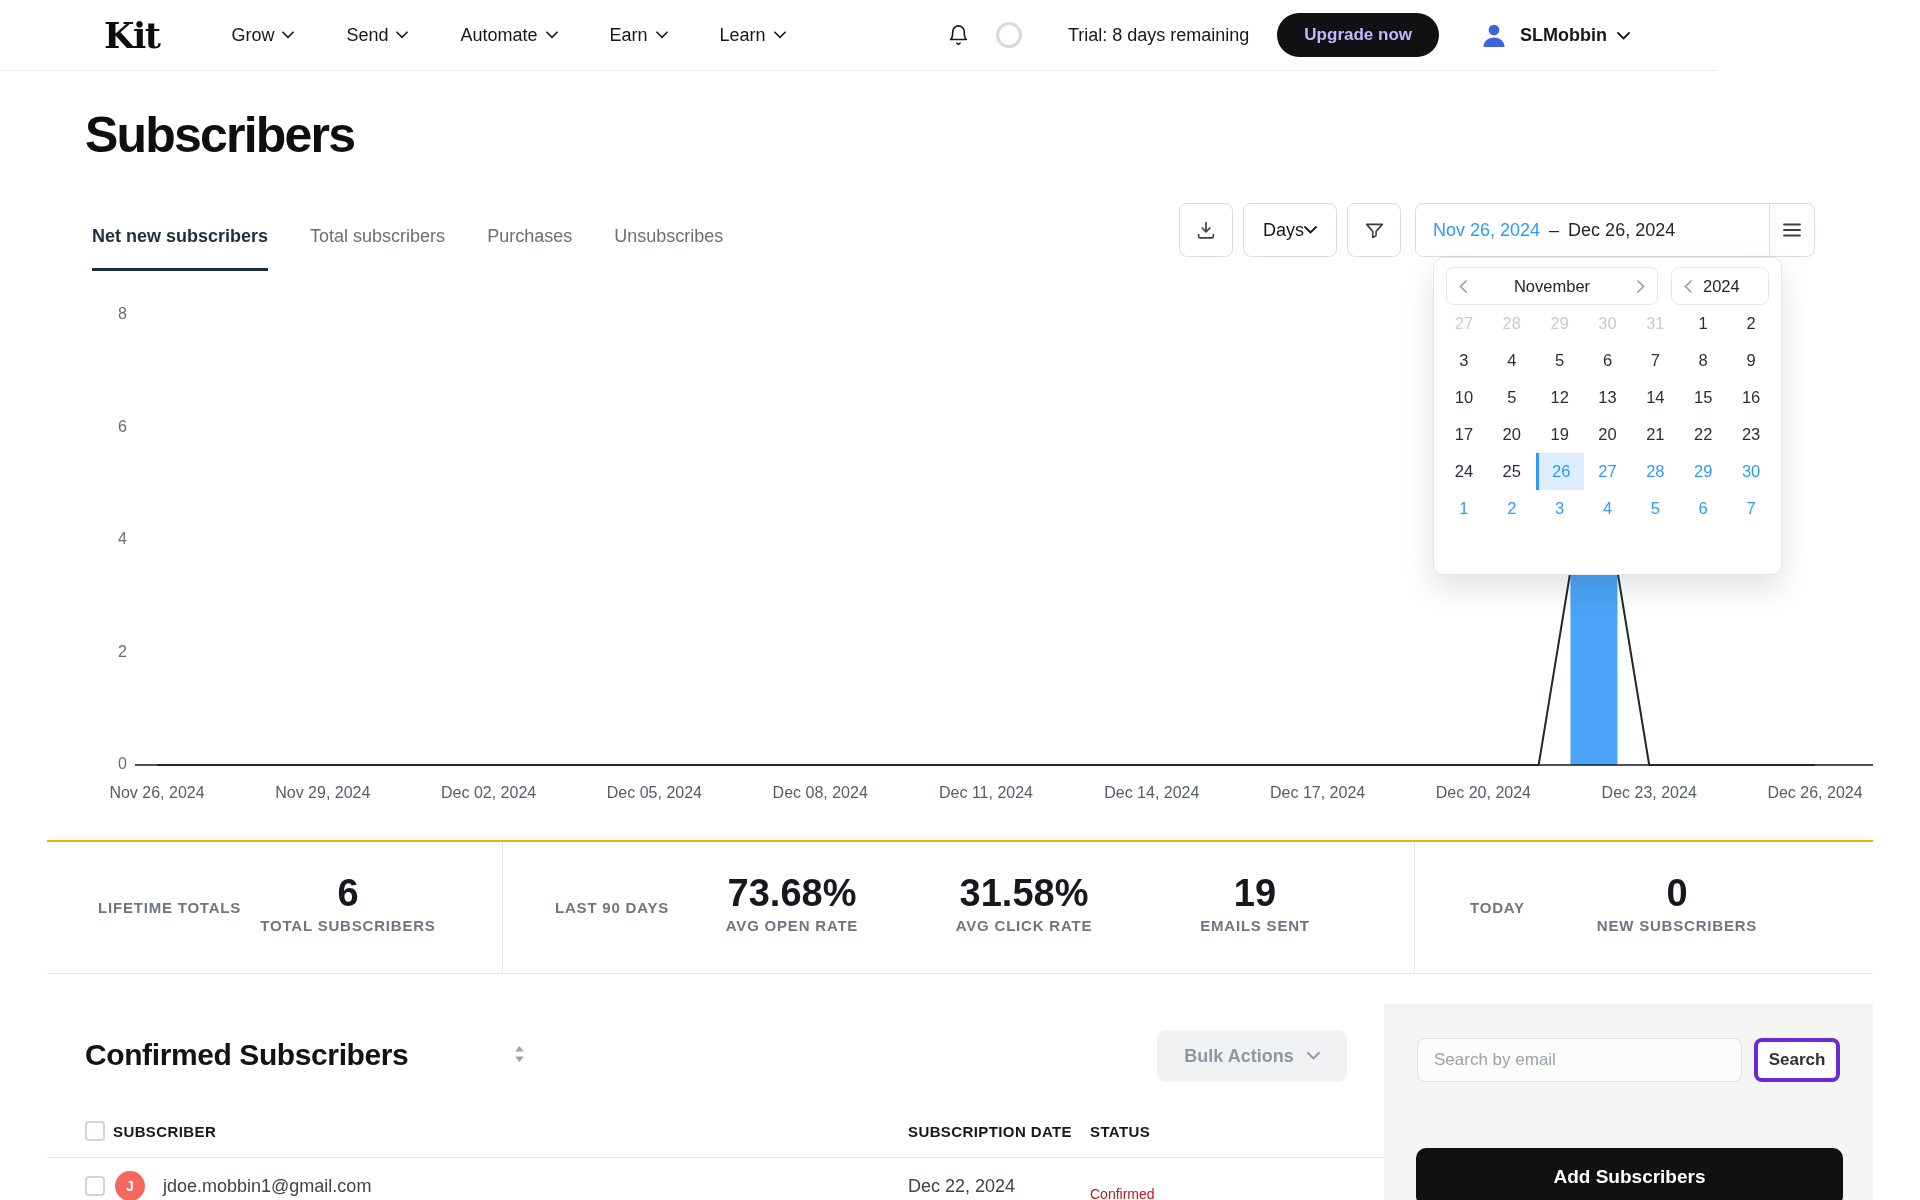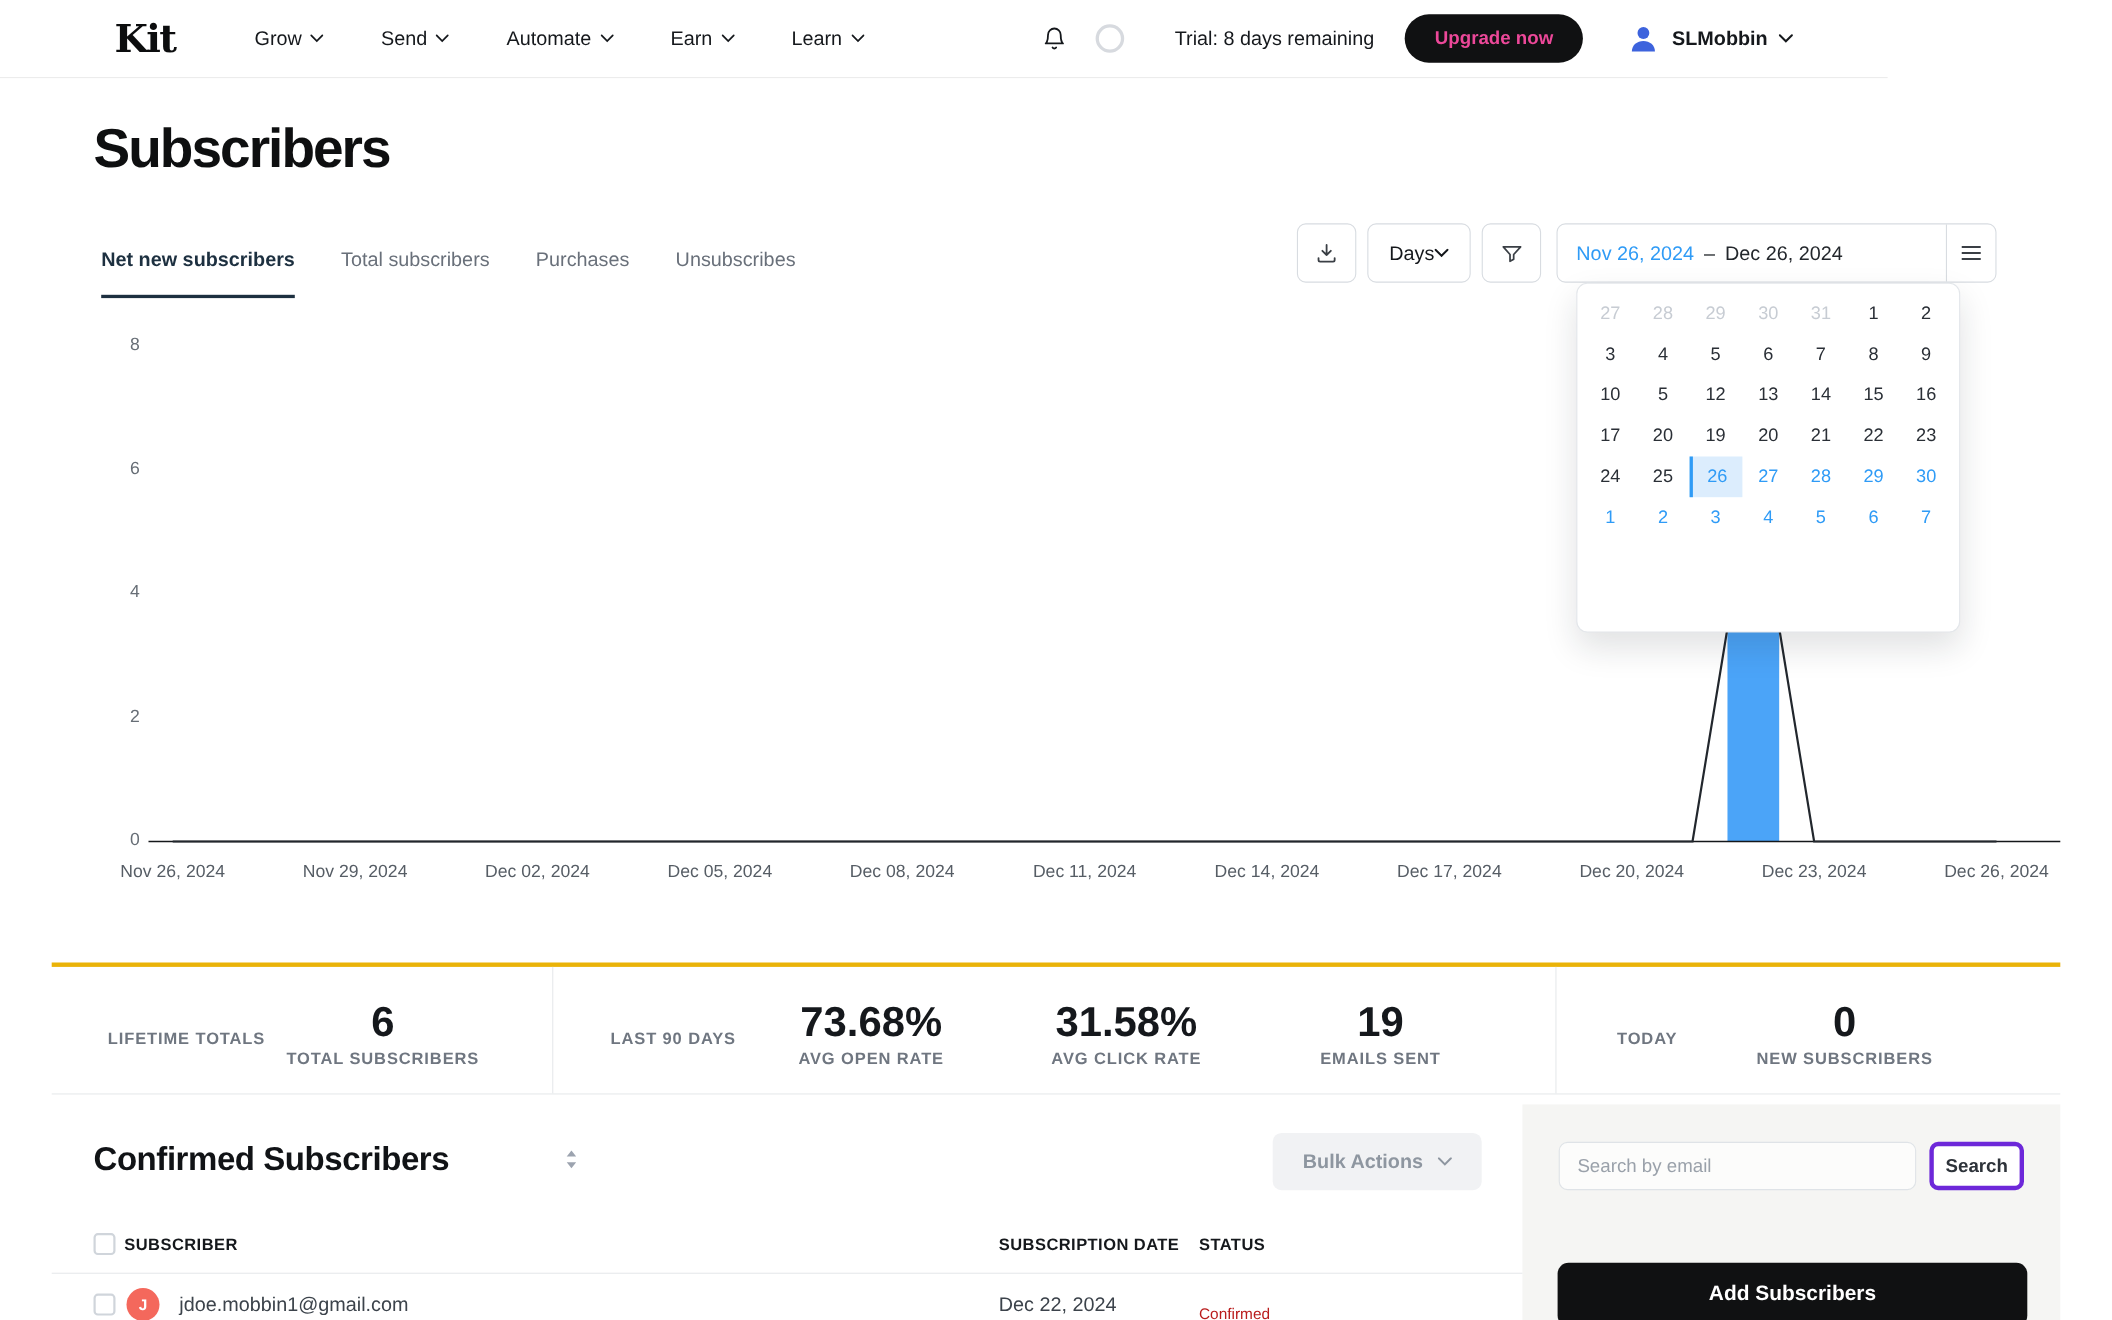--- a/index.html
+++ b/index.html
@@ -10,21 +10,21 @@
   
   header{position:absolute;top:0;left:0;width:1716px;height:71px;display:flex;align-items:center;
     padding:0 86px 0 104px;border-bottom:1px solid #ececec;background:#fff;z-index:30}
   .logo{font-family:"DejaVu Serif",serif;font-weight:900;font-size:35px;letter-spacing:-1.5px;color:#0c0d0e}
   nav#nav-items{display:flex;gap:52px;margin-left:72px}
   .nav-item{display:flex;align-items:center;gap:8px;font-size:18px;font-weight:500;color:#15181c;cursor:pointer}
   .nav-right{margin-left:auto;display:flex;align-items:center}
   .bell{display:flex;margin-right:26px}
   .spinner{width:26px;height:26px;border-radius:50%;border:3.5px solid #d7dadf;margin-right:46px}
   .trial{font-size:18px;color:#15181c;margin-right:28px}
-  .upgrade{height:44px;padding:0 27px;border:none;border-radius:22px;background:#101112;color:#ec4899;
+  .upgrade{height:44px;padding:0 27px;border:none;border-radius:22px;background:#101112;color:#c4b5fd;
     font-size:17px;font-weight:600;font-family:inherit;margin-right:40px;cursor:pointer}
   .user-avatar{display:flex;margin-right:11px}
   .user-name{font-size:18px;font-weight:700;margin-right:10px}
 
   
   .page-title{position:absolute;left:85px;top:106px;font-size:50px;font-weight:800;letter-spacing:-1.8px;color:#0e0f10}
   .tabs{position:absolute;left:92px;top:226px;display:flex;gap:42px;z-index:5}
   .tab{font-size:18px;color:#69707a;padding-bottom:21px;font-weight:500;cursor:pointer}
   .tab.active{color:#1d3040;font-weight:700;border-bottom:3px solid #1d3040}
 
@@ -60,22 +60,22 @@
   .day.range{color:#2f9bf6}
   .day.selected{color:#2f9bf6;background:#dcedfd;border-left:3px solid #2f9bf6}
 
   
   #chart-svg{position:absolute;left:0;top:0;z-index:1;pointer-events:none}
   #chart-ticks{position:absolute;left:0;top:0;width:1920px;height:1200px;z-index:1;pointer-events:none}
   .ytick{position:absolute;left:81px;width:46px;text-align:right;font-size:16px;color:#676e76}
   .xtick{position:absolute;width:170px;text-align:center;font-size:16px;color:#565d65}
 
   
-  .stats{position:absolute;left:47px;top:875px;width:1826px;height:120px;
-    border-top:4px solid #eab308;border-bottom:1px solid #e7e9ec;background:#fff}
+  .stats{position:absolute;left:47px;top:840px;width:1826px;height:134px;
+    border-top:2px solid #eab308;border-bottom:1px solid #e7e9ec;background:#fff}
   .stat-label{position:absolute;top:57px;font-size:15px;font-weight:700;letter-spacing:.8px;color:#6f7680}
   .sv-group{position:absolute;top:31px;text-align:center;transform:translateX(-50%)}
   .sv{font-size:38px;font-weight:700;color:#15181c;line-height:40px}
   .sc{font-size:15px;font-weight:600;letter-spacing:.8px;color:#6f7680;margin-top:4px}
   .vdiv{position:absolute;top:0;bottom:0;width:1px;background:#e7e9ec}
 
   
   .sub-heading{position:absolute;left:85px;top:1038px;font-size:30px;font-weight:700;letter-spacing:-.4px;color:#111316}
   .sort-icon{position:absolute;left:512px;top:1044px;cursor:pointer}
   .bulk-btn{position:absolute;left:1157px;top:1030px;width:190px;height:52px;background:#f1f2f4;border:none;
@@ -205,20 +205,43 @@
     </div>
     <span class="menu-btn">
       <svg width="18" height="14" viewBox="0 0 18 14">
           <path d="M1 1.5h16M1 7h16M1 12.5h16" stroke="#3a3f45" stroke-width="1.8" stroke-linecap="round"></path>
         </svg>
     </span>
   </div>
 </div>
 
 <div class="calendar">
+  <div class="cal-nav">
+    <div class="month-box">
+      <span class="cal-chev">
+          <svg width="8" height="13" viewBox="0 0 8 13">
+            <path d="M7 1L1.5 6.5 7 12" stroke="currentColor" stroke-width="1.7" fill="none" stroke-linecap="round"></path>
+          </svg>
+        </span>
+      <span class="cal-title">November</span>
+      <span class="cal-chev">
+          <svg width="8" height="13" viewBox="0 0 8 13">
+            <path d="M1 1l5.5 5.5L1 12" stroke="currentColor" stroke-width="1.7" fill="none" stroke-linecap="round"></path>
+          </svg>
+        </span>
+    </div>
+    <div class="year-box">
+      <span class="cal-chev">
+          <svg width="8" height="13" viewBox="0 0 8 13">
+            <path d="M7 1L1.5 6.5 7 12" stroke="currentColor" stroke-width="1.7" fill="none" stroke-linecap="round"></path>
+          </svg>
+        </span>
+      <span class="cal-title">2024</span>
+    </div>
+  </div>
   <div class="cal-grid" id="cal-grid">
       <span class="day muted">27</span>
       <span class="day muted">28</span>
       <span class="day muted">29</span>
       <span class="day muted">30</span>
       <span class="day muted">31</span>
       <span class="day normal">1</span>
       <span class="day normal">2</span>
       <span class="day normal">3</span>
       <span class="day normal">4</span>

